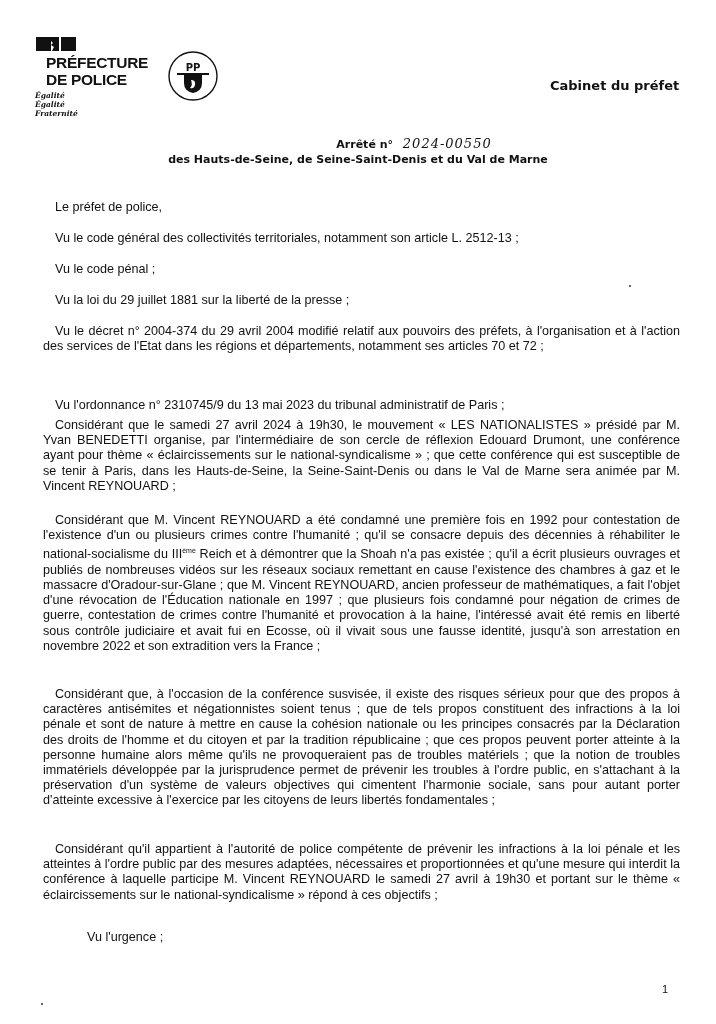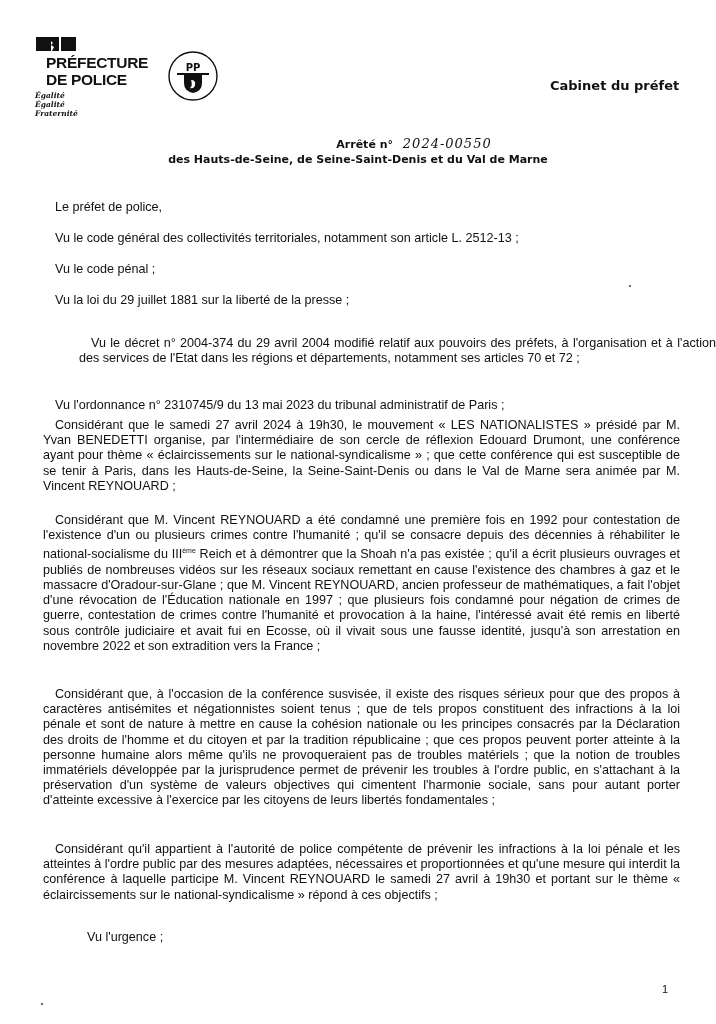--- a/index.html
+++ b/index.html
@@ -68,21 +68,21 @@
       <span class="arrete-num">2024-00550</span>
     </div>
     <div class="arrete-sub">des Hauts-de-Seine, de Seine-Saint-Denis et du Val de Marne</div>
   </div>
 
   <div class="body-text" style="top:0;">
     <div class="p" style="top:200px;">Le préfet de police,</div>
     <div class="p" style="top:231px;">Vu le code général des collectivités territoriales, notamment son article L. 2512-13 ;</div>
     <div class="p" style="top:262px;">Vu le code pénal ;</div>
     <div class="p" style="top:293px;">Vu la loi du 29 juillet 1881 sur la liberté de la presse ;</div>
-    <div class="p indent" style="top:336px;left:-12px;width:637px;margin-left:36px;">Vu le décret n° 2004-374 du 29 avril 2004 modifié relatif aux pouvoirs des préfets, à l'organisation et à l'action des services de l'Etat dans les régions et départements, notamment ses articles 70 et 72 ;</div>
+    <div class="p indent" style="top:324px;left:-12px;width:637px;">Vu le décret n° 2004-374 du 29 avril 2004 modifié relatif aux pouvoirs des préfets, à l'organisation et à l'action des services de l'Etat dans les régions et départements, notamment ses articles 70 et 72 ;</div>
     <div class="p" style="top:386px;margin-top:12px;">Vu l'ordonnance n° 2310745/9 du 13 mai 2023 du tribunal administratif de Paris ;</div>
     <div class="p indent" style="top:418px;left:-12px;width:637px;">Considérant que le samedi 27 avril 2024 à 19h30, le mouvement « LES NATIONALISTES » présidé par M. Yvan BENEDETTI organise, par l'intermédiaire de son cercle de réflexion Edouard Drumont, une conférence ayant pour thème « éclaircissements sur le national-syndicalisme » ; que cette conférence qui est susceptible de se tenir à Paris, dans les Hauts-de-Seine, la Seine-Saint-Denis ou dans le Val de Marne sera animée par M. Vincent REYNOUARD ;</div>
     <div class="p indent" style="top:513px;left:-12px;width:637px;"><span>Considérant que M. Vincent REYNOUARD a été condamné une première fois en 1992 pour contestation de l'existence d'un ou plusieurs crimes contre l'humanité ; qu'il se consacre depuis des décennies à réhabiliter le national-socialisme du III</span><sup>ème</sup><span> Reich et à démontrer que la Shoah n'a pas existée ; qu'il a écrit plusieurs ouvrages et publiés de nombreuses vidéos sur les réseaux sociaux remettant en cause l'existence des chambres à gaz et le massacre d'Oradour-sur-Glane ; que M. Vincent REYNOUARD, ancien professeur de mathématiques, a fait l'objet d'une révocation de l'Éducation nationale en 1997 ; que plusieurs fois condamné pour négation de crimes de guerre, contestation de crimes contre l'humanité et provocation à la haine, l'intéressé avait été remis en liberté sous contrôle judiciaire et avait fui en Ecosse, où il vivait sous une fausse identité, jusqu'à son arrestation en novembre 2022 et son extradition vers la France ;</span></div>
     <div class="p indent" style="top:687px;left:-12px;width:637px;">Considérant que, à l'occasion de la conférence susvisée, il existe des risques sérieux pour que des propos à caractères antisémites et négationnistes soient tenus ; que de tels propos constituent des infractions à la loi pénale et sont de nature à mettre en cause la cohésion nationale ou les principes consacrés par la Déclaration des droits de l'homme et du citoyen et par la tradition républicaine ; que ces propos peuvent porter atteinte à la personne humaine alors même qu'ils ne provoqueraient pas de troubles matériels ; que la notion de troubles immatériels développée par la jurisprudence permet de prévenir les troubles à l'ordre public, en s'attachant à la préservation d'un système de valeurs objectives qui cimentent l'harmonie sociale, sans pour autant porter d'atteinte excessive à l'exercice par les citoyens de leurs libertés fondamentales ;</div>
     <div class="p indent" style="top:842px;left:-12px;width:637px;">Considérant qu'il appartient à l'autorité de police compétente de prévenir les infractions à la loi pénale et les atteintes à l'ordre public par des mesures adaptées, nécessaires et proportionnées et qu'une mesure qui interdit la conférence à laquelle participe M. Vincent REYNOUARD le samedi 27 avril à 19h30 et portant sur le thème « éclaircissements sur le national-syndicalisme » répond à ces objectifs ;</div>
     <div class="p" style="top:930px;margin-left:32px;">Vu l'urgence ;</div>
   </div>
 
   <div class="page-num">1</div>
 

